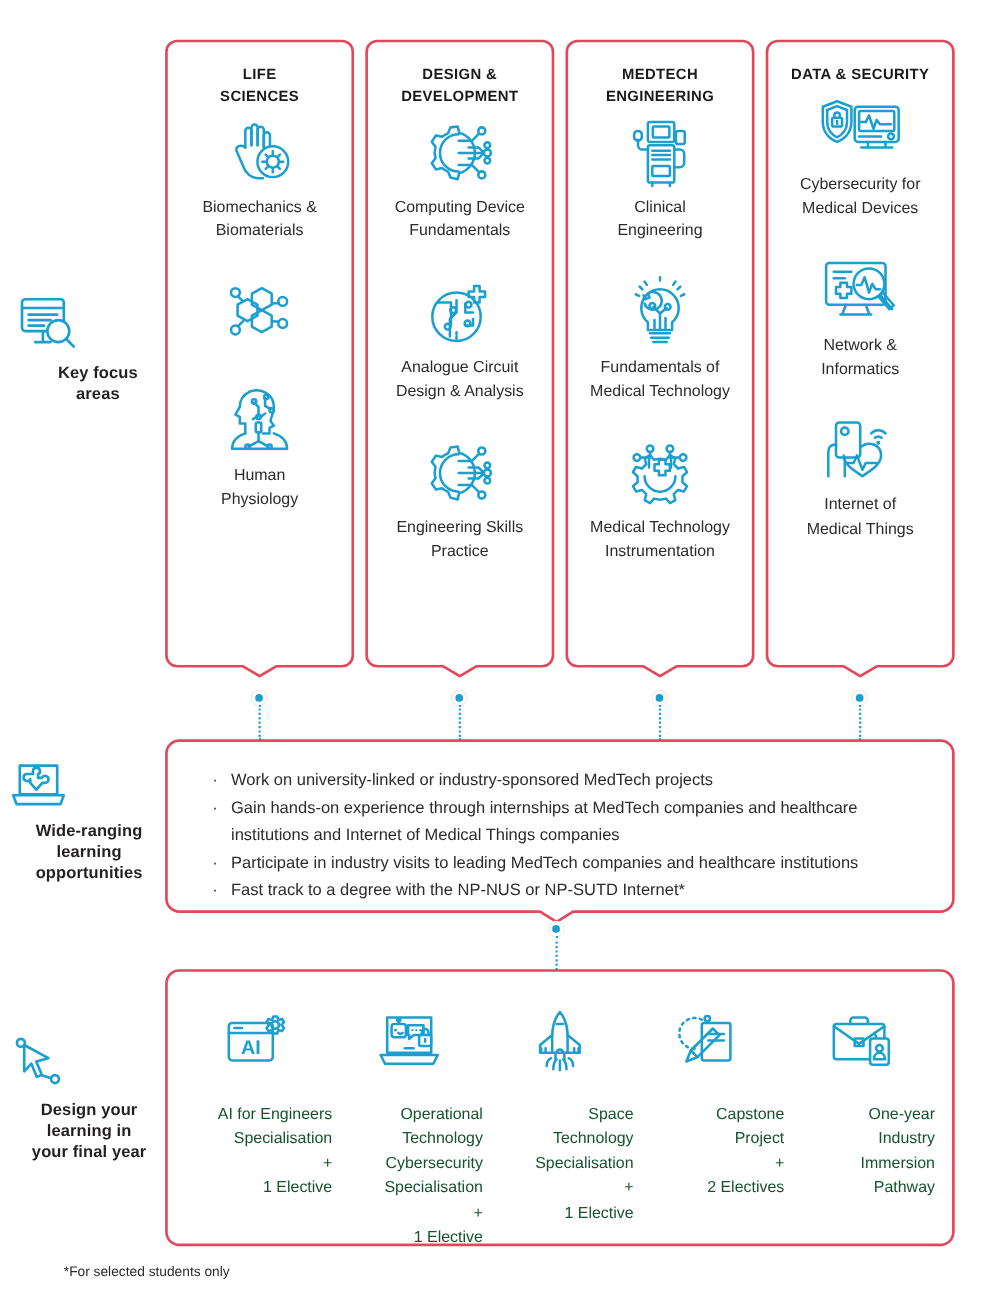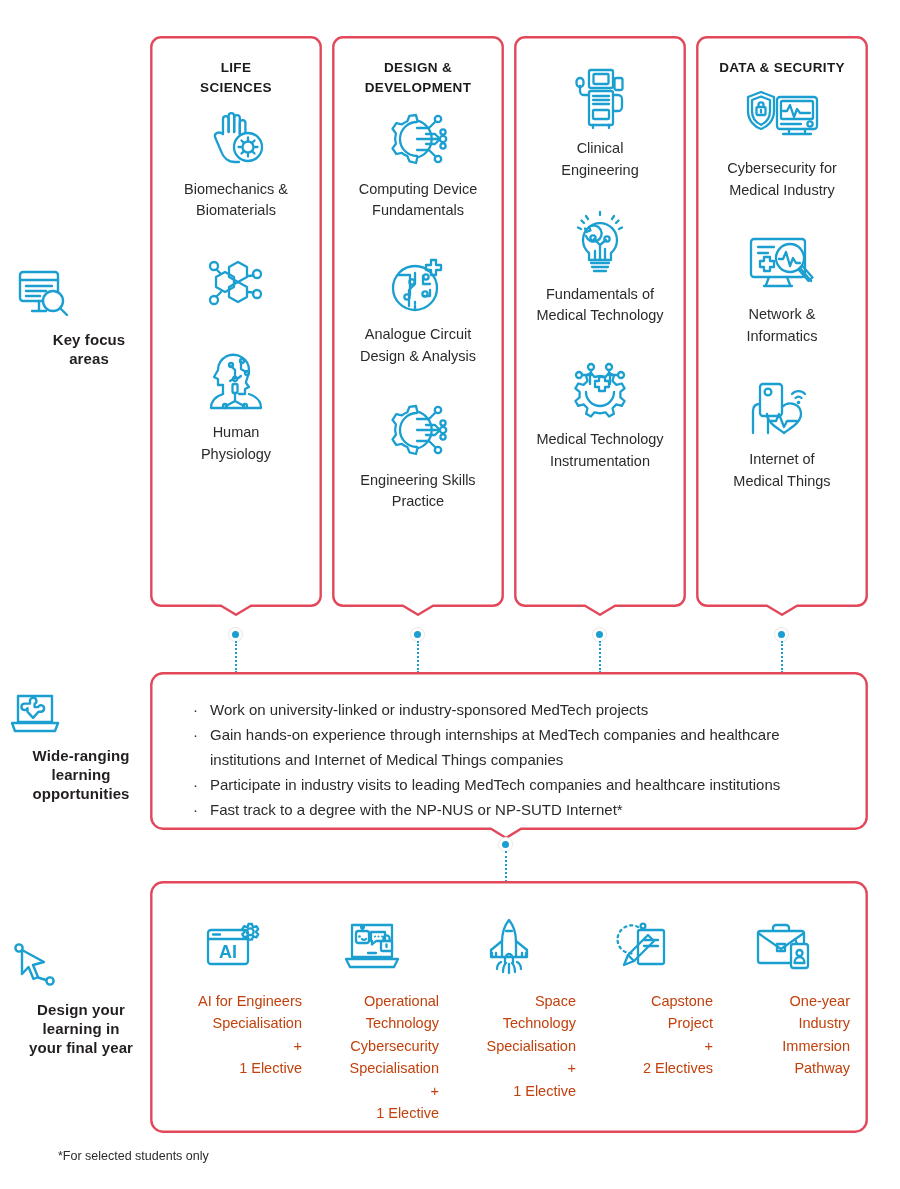--- a/index.html
+++ b/index.html
@@ -59,21 +59,21 @@
 
   
   #bot-card { position:absolute; left:150px; top:881px; width:718px; height:252px; }
   #bot-card .svgborder { position:absolute; inset:0; }
   .bot-inner {
     position:absolute; inset:0; padding:28px 18px 0 18px;
     display:flex; justify-content:space-between; align-items:flex-start;
   }
   .bot-item { width:134px; text-align:right; }
   .bot-icon { height:68px; display:flex; align-items:flex-end; justify-content:center; }
-  .bot-label { font-size:14.5px; line-height:1.55; color:#c2410c; margin-top:13px; white-space:pre-line; }
+  .bot-label { font-size:14.5px; line-height:1.55; color:#14532d; margin-top:25px; white-space:pre-line; }
 
   .footnote { position:absolute; left:58px; top:1149px; font-size:12.5px; color:#2b2b2b; }
 
   svg { display:block; overflow:visible; }
 </style>
 </head>
 <body>
 
 <div class="stage">
 
@@ -248,20 +248,22 @@
 Practice</div>
       </div>
     </div>
   </div>
 
   <div class="col-card" id="col2">
     <svg class="svgborder" viewBox="0 0 172 580" preserveAspectRatio="none" fill="none" stroke="#e2485a" stroke-width="2.4" stroke-linejoin="round" stroke-linecap="round">
       <path d="M11 1.3 H161 A9.7 9.7 0 0 1 170.7 11 V560 A9.7 9.7 0 0 1 161 569.7 H101 L86 578.7 L71 569.7 H11 A9.7 9.7 0 0 1 1.3 560 V11 A9.7 9.7 0 0 1 11 1.3 Z"></path>
     </svg>
     <div class="col-inner">
+      <div class="col-title" style="white-space:pre-line">MEDTECH
+ENGINEERING</div>
       <div class="entry">
         <div class="entry-icon">
           <svg width="62" height="66" viewBox="0 0 62 66" fill="none" stroke="#1b9fd0" stroke-width="2.3" stroke-linecap="round" stroke-linejoin="round">
             <rect x="20" y="5" width="24" height="18" rx="2"></rect>
             <rect x="24.5" y="9" width="15" height="10" rx="1"></rect>
             <rect x="20" y="26" width="24" height="34" rx="2"></rect>
             <line x1="24" y1="31" x2="40" y2="31"></line>
               <line x1="24" y1="35" x2="40" y2="35"></line>
             <line x1="24" y1="39" x2="40" y2="39"></line>
             <rect x="24" y="45" width="16" height="9" rx="1"></rect>
@@ -331,21 +333,21 @@
             <rect x="38" y="13" width="32" height="18" rx="1.5"></rect>
             <path d="M40 23 l4 0 3 -6 4 12 3 -8 3 4 h10"></path>
             <line x1="38" y1="36" x2="58" y2="36"></line>
             <circle cx="67" cy="36" r="2.6"></circle>
             <line x1="46" y1="41" x2="46" y2="45"></line>
               <line x1="62" y1="41" x2="62" y2="45"></line>
             <line x1="40" y1="46" x2="68" y2="46"></line>
           </svg>
         </div>
         <div class="entry-label" style="white-space:pre-line">Cybersecurity for
-Medical Industry</div>
+Medical Devices</div>
       </div>
       <div class="entry" style="margin-top:26px">
         <div class="entry-icon">
           <svg width="74" height="62" viewBox="0 0 74 62" fill="none" stroke="#1b9fd0" stroke-width="2.3" stroke-linecap="round" stroke-linejoin="round">
             <rect x="6" y="6" width="54" height="38" rx="3"></rect>
             <line x1="13" y1="14" x2="29" y2="14"></line>
               <line x1="13" y1="20" x2="23" y2="20"></line>
             <path d="M15 28 h4 v-4 h6 v4 h4 v6 h-4 v4 h-6 v-4 h-4 z"></path>
             <path d="M24 44 l-3 8 M42 44 l3 8"></path>
             <line x1="19" y1="53" x2="47" y2="53"></line>

